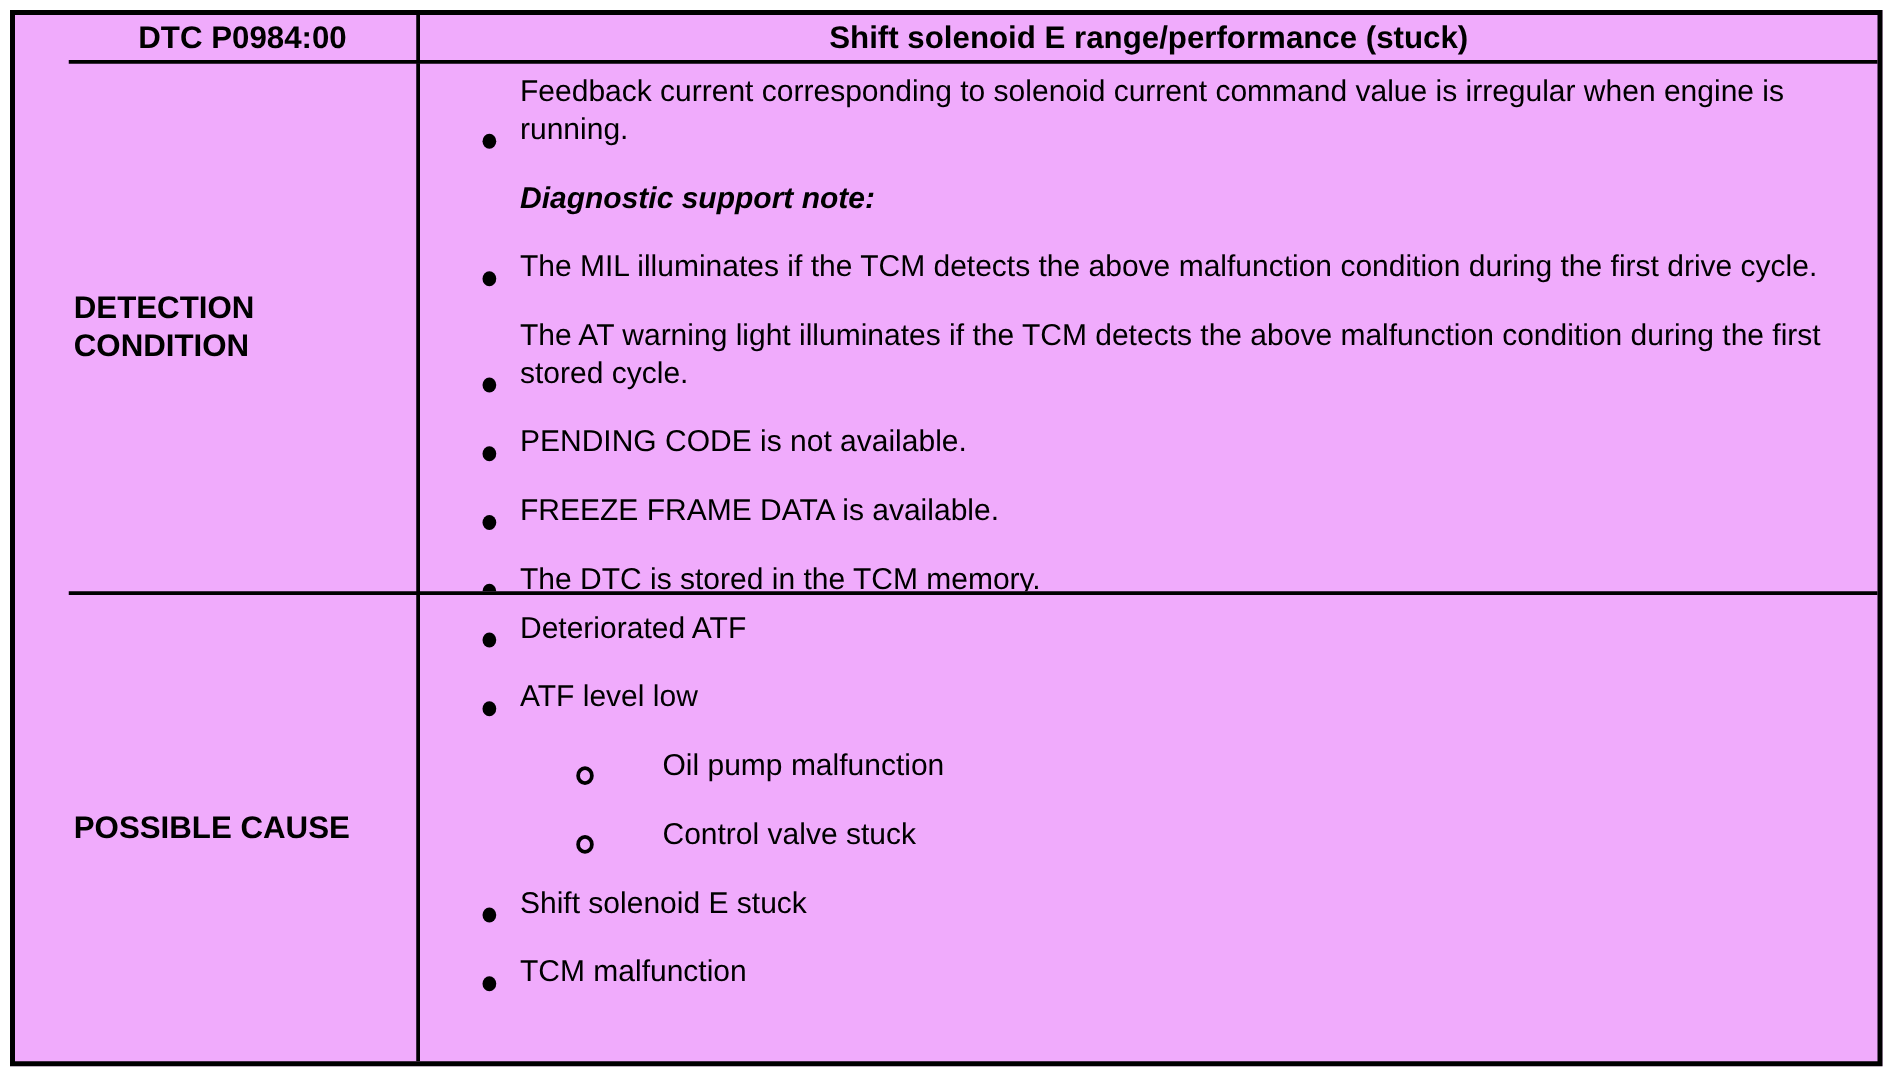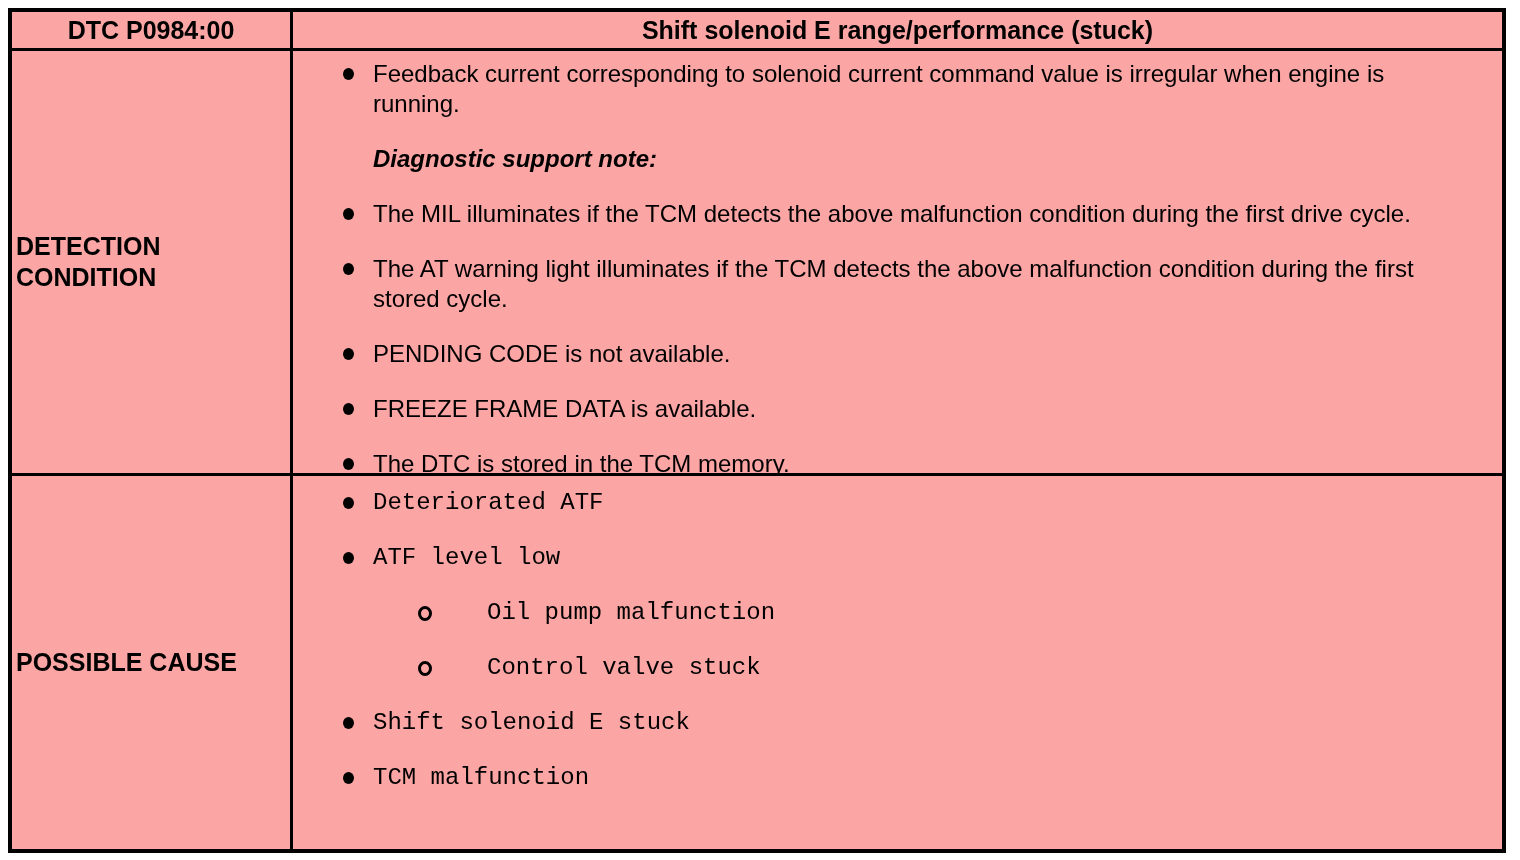--- a/index.html
+++ b/index.html
@@ -20,21 +20,22 @@
     position: absolute;
     left: 8px;
     top: 8px;
     width: 1498px;
     height: 845px;
     box-sizing: border-box;
     border: 4px solid #000000;
     display: grid;
     grid-template-columns: 281px 1fr;
     grid-template-rows: 39px 425px 1fr;
-    background: #fca5a5;
+    background: #f0abfc;
+    padding-left: 43px;
   }
   .cell {
     box-sizing: border-box;
     overflow: hidden;
   }
   .col1 { border-right: 3px solid #000000; }
   .hline { border-bottom: 3px solid #000000; }
 
   .header-cell {
     display: flex;
@@ -49,26 +50,25 @@
     padding-left: 4px;
     font-weight: bold;
     font-size: 25px;
     line-height: 31px;
   }
   .content-cell {
     padding-top: 8px;
   }
   .content-cell.second {
     padding-top: 12px;
-    font-family: Liberation Mono, monospace;
   }
 
   .item {
     display: flex;
-    align-items: flex-start;
+    align-items: flex-end;
     margin-bottom: 25px;
     font-size: 24px;
     line-height: 30px;
   }
   .item:last-child { margin-bottom: 0; }
   .item .txt { max-width: 1100px; }
 
   .item.bullet { padding-left: 50px; }
   .item.sub    { padding-left: 125px; gap: 37px; }
   .item.note   { padding-left: 80px; font-weight: bold; font-style: italic; }

